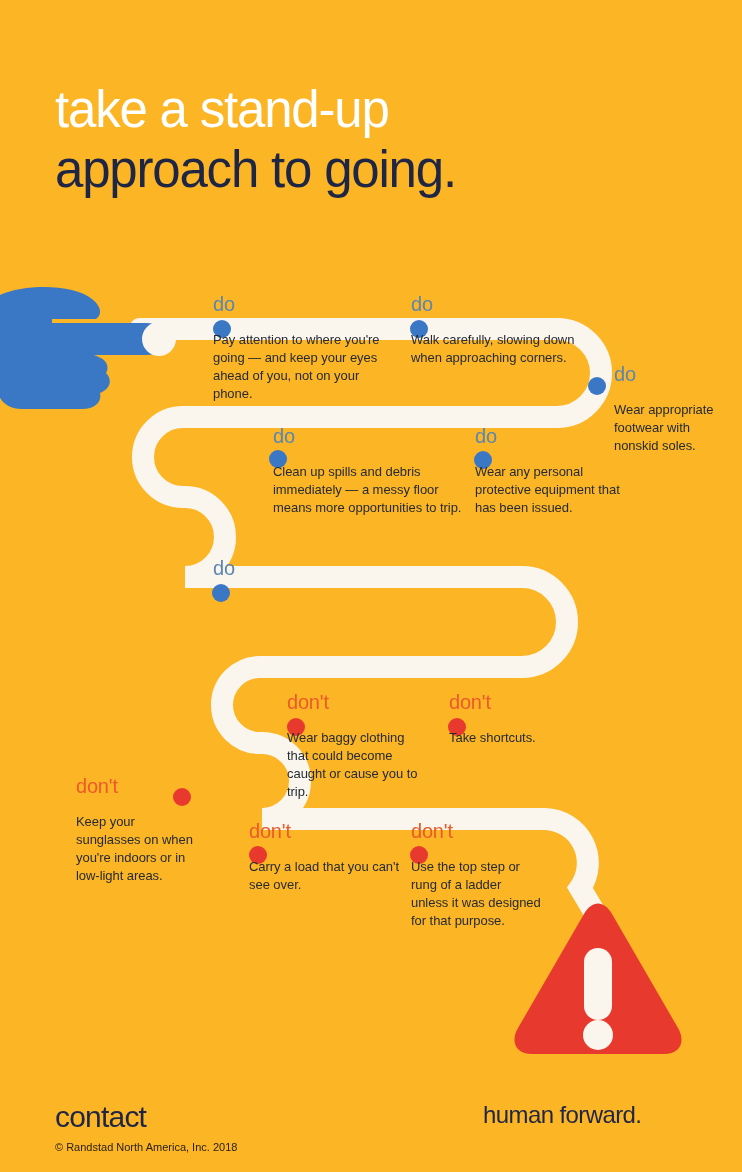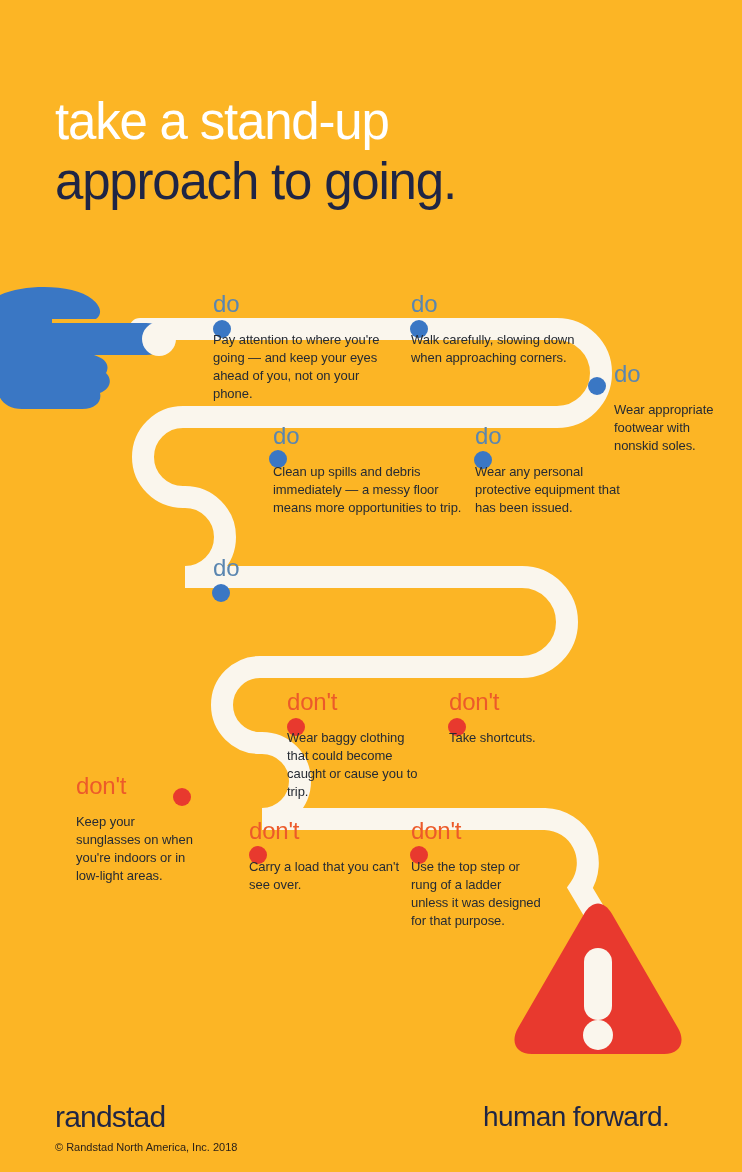--- a/index.html
+++ b/index.html
@@ -13,21 +13,21 @@
     position: relative;
     overflow: hidden;
     font-family: "Liberation Sans", sans-serif;
     color: #1F2545;
   }
 
   
   #title {
     position: absolute;
     left: 55px;
-    top: 92px;
+    top: 80px;
     width: 640px;
   }
   .title-line {
     font-size: 51px;
     line-height: 60px;
     font-weight: 400;
     letter-spacing: -1.2px;
   }
   .title-line-1 { color: #FFFFFF; }
   .title-line-2 { color: #1F2545; }
@@ -58,21 +58,21 @@
     top: 900px;
     width: 172px;
     height: 160px;
   }
 
   
   .tip {
     position: absolute;
   }
   .tip-label {
-    font-size: 24px;
+    font-size: 20px;
     line-height: 22px;
     margin-bottom: 16px;
     font-weight: 400;
     letter-spacing: -0.2px;
   }
   .tip-label.do    { color: #5A86B0; }
   .tip-label.dont  { color: #EC5A2A; }
   .tip-body {
     font-size: 13px;
     line-height: 18px;
@@ -96,21 +96,21 @@
     position: absolute;
     left: 55px;
     top: 1141px;
     font-size: 11px;
     color: #2B2118;
   }
   #footer-tagline {
     position: absolute;
     left: 483px;
     top: 1101px;
-    font-size: 28px;
+    font-size: 24px;
     letter-spacing: -0.6px;
     color: #1F2545;
   }
 </style>
 </head>
 <body>
 
 <div id="title">
   <div class="title-line title-line-1">take a stand-up</div>
   <div class="title-line title-line-2">approach to going.</div>
@@ -227,15 +227,15 @@
 <div class="tip" style="left:249px; top:820px; width:150px;">
   <div class="tip-label dont">don't</div>
   <div class="tip-body">Carry a load that you can't see over.</div>
 </div>
 
 <div class="tip" style="left:411px; top:820px; width:130px;">
   <div class="tip-label dont">don't</div>
   <div class="tip-body">Use the top step or rung of a ladder unless it was designed for that purpose.</div>
 </div>
 
-<div id="footer-brand">randstad</div>
+<div id="footer-brand">contact</div>
 <div id="footer-copy">© Randstad North America, Inc. 2018</div>
 <div id="footer-tagline">human forward.</div>
 
 </body></html>

